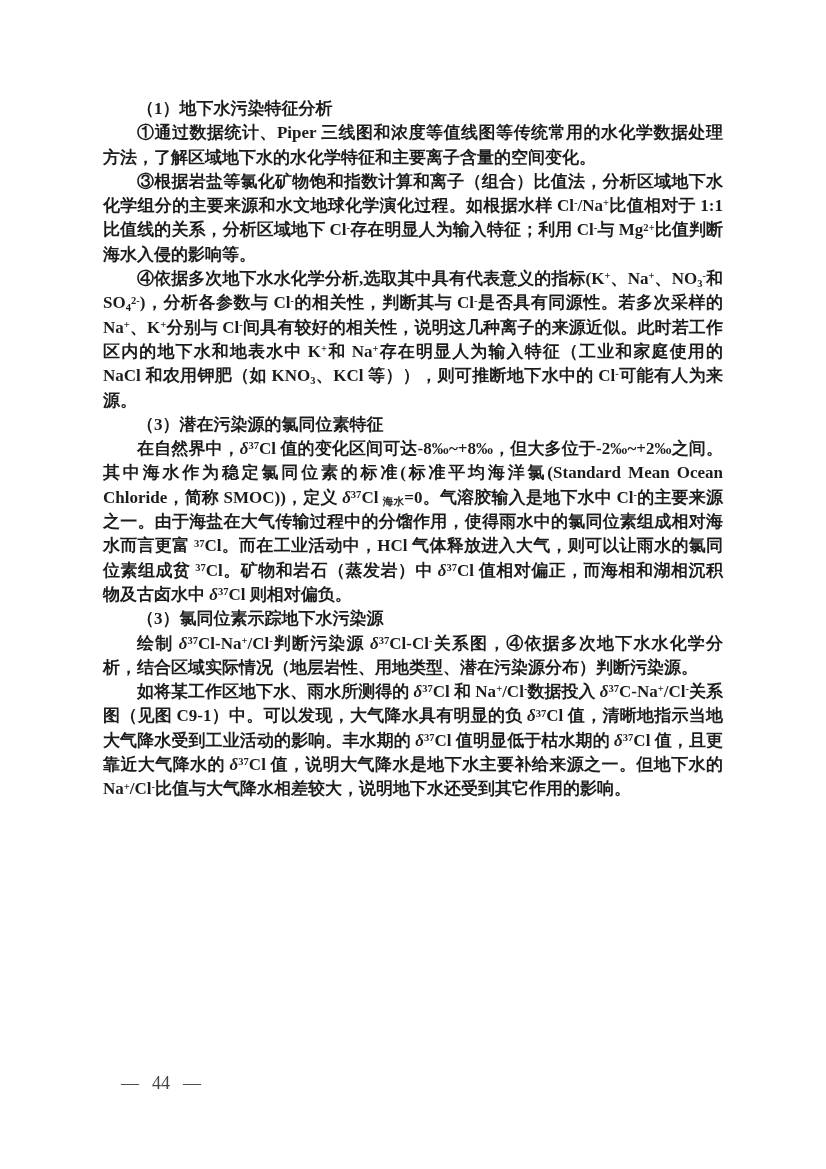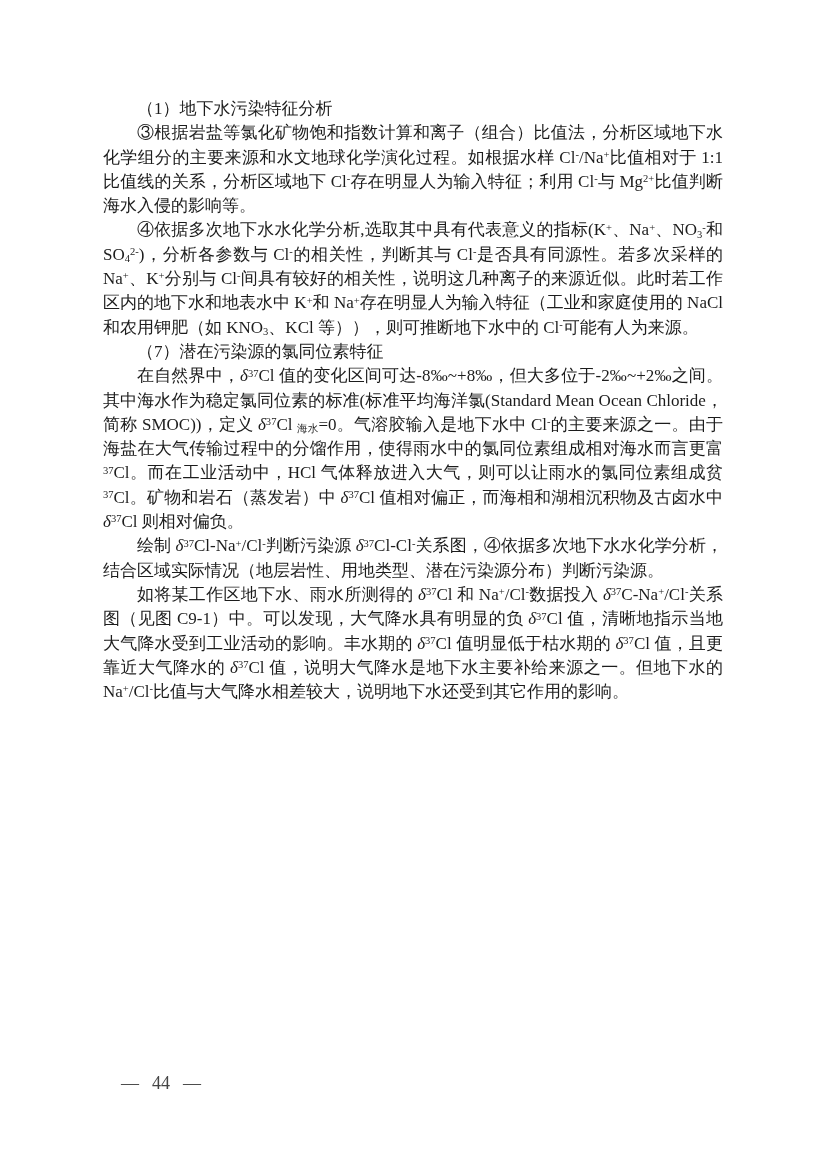--- a/index.html
+++ b/index.html
@@ -21,20 +21,21 @@
     left: 103px;
     top: 97px;
     width: 620px;
     font-size: 17px;
     line-height: 24.3px;
     text-align: justify;
   }
   .para {
     margin: 0;
     text-indent: 2em;
+    font-weight: bold;
   }
   .content sup {
     font-size: 0.62em;
     line-height: 0;
     vertical-align: baseline;
     position: relative;
     top: -0.45em;
   }
   .content sub {
     font-size: 0.62em;
@@ -61,24 +62,26 @@
     letter-spacing: 0;
   }
 </style>
 </head>
 <body>
 
 <div class="page">
 
   <div class="content">
       <p class="para"><span>（1）地下水污染特征分析</span></p>
+      <p class="para"><span>①通过数据统计、Piper 三线图和浓度等值线图等传统常用的水化学数据处理方法，了解区域地下水的水化学特征和主要离子含量的空间变化。</span></p>
       <p class="para"><span>③根据岩盐等氯化矿物饱和指数计算和离子（组合）比值法，分析区域地下水化学组分的主要来源和水文地球化学演化过程。如根据水样 Cl</span><sup>-</sup><span>/Na</span><sup>+</sup><span>比值相对于 1:1 比值线的关系，分析区域地下 Cl</span><sup>-</sup><span>存在明显人为输入特征；利用 Cl</span><sup>-</sup><span>与 Mg</span><sup>2+</sup><span>比值判断海水入侵的影响等。</span></p>
       <p class="para"><span>④依据多次地下水水化学分析,选取其中具有代表意义的指标(K</span><sup>+</sup><span>、Na</span><sup>+</sup><span>、NO</span><sub>3</sub><sup>-</sup><span>和 SO</span><sub>4</sub><sup>2-</sup><span>)，分析各参数与 Cl</span><sup>-</sup><span>的相关性，判断其与 Cl</span><sup>-</sup><span>是否具有同源性。若多次采样的 Na</span><sup>+</sup><span>、K</span><sup>+</sup><span>分别与 Cl</span><sup>-</sup><span>间具有较好的相关性，说明这几种离子的来源近似。此时若工作区内的地下水和地表水中 K</span><sup>+</sup><span>和 Na</span><sup>+</sup><span>存在明显人为输入特征（工业和家庭使用的 NaCl 和农用钾肥（如 KNO</span><sub>3</sub><span>、KCl 等）），则可推断地下水中的 Cl</span><sup>-</sup><span>可能有人为来源。</span></p>
-      <p class="para"><span>（7）潜在污染源的氯同位素特征</span></p>
+      <p class="para"><span>（3）潜在污染源的氯同位素特征</span></p>
       <p class="para"><span>在自然界中，</span><i>δ</i><sup>37</sup><span>Cl 值的变化区间可达-8‰~+8‰，但大多位于-2‰~+2‰之间。其中海水作为稳定氯同位素的标准(标准平均海洋氯(Standard Mean Ocean Chloride，简称 SMOC))，定义 </span><i>δ</i><sup>37</sup><span>Cl </span><sub>海水</sub><span>=0。气溶胶输入是地下水中 Cl</span><sup>-</sup><span>的主要来源之一。由于海盐在大气传输过程中的分馏作用，使得雨水中的氯同位素组成相对海水而言更富 </span><sup>37</sup><span>Cl。而在工业活动中，HCl 气体释放进入大气，则可以让雨水的氯同位素组成贫 </span><sup>37</sup><span>Cl。矿物和岩石（蒸发岩）中 </span><i>δ</i><sup>37</sup><span>Cl 值相对偏正，而海相和湖相沉积物及古卤水中 </span><i>δ</i><sup>37</sup><span>Cl 则相对偏负。</span></p>
+      <p class="para"><span>（3）氯同位素示踪地下水污染源</span></p>
       <p class="para"><span>绘制 </span><i>δ</i><sup>37</sup><span>Cl-Na</span><sup>+</sup><span>/Cl</span><sup>-</sup><span>判断污染源 </span><i>δ</i><sup>37</sup><span>Cl-Cl</span><sup>-</sup><span>关系图，④依据多次地下水水化学分析，结合区域实际情况（地层岩性、用地类型、潜在污染源分布）判断污染源。</span></p>
       <p class="para"><span>如将某工作区地下水、雨水所测得的 </span><i>δ</i><sup>37</sup><span>Cl 和 Na</span><sup>+</sup><span>/Cl</span><sup>-</sup><span>数据投入 </span><i>δ</i><sup>37</sup><span>C-Na</span><sup>+</sup><span>/Cl</span><sup>-</sup><span>关系图（见图 C9-1）中。可以发现，大气降水具有明显的负 </span><i>δ</i><sup>37</sup><span>Cl 值，清晰地指示当地大气降水受到工业活动的影响。丰水期的 </span><i>δ</i><sup>37</sup><span>Cl 值明显低于枯水期的 </span><i>δ</i><sup>37</sup><span>Cl 值，且更靠近大气降水的 </span><i>δ</i><sup>37</sup><span>Cl 值，说明大气降水是地下水主要补给来源之一。但地下水的 Na</span><sup>+</sup><span>/Cl</span><sup>-</sup><span>比值与大气降水相差较大，说明地下水还受到其它作用的影响。</span></p>
     </div>
 
   <div class="footer">
     <span class="dash">—</span>
     <span>44</span>
     <span class="dash">—</span>
   </div>
 

